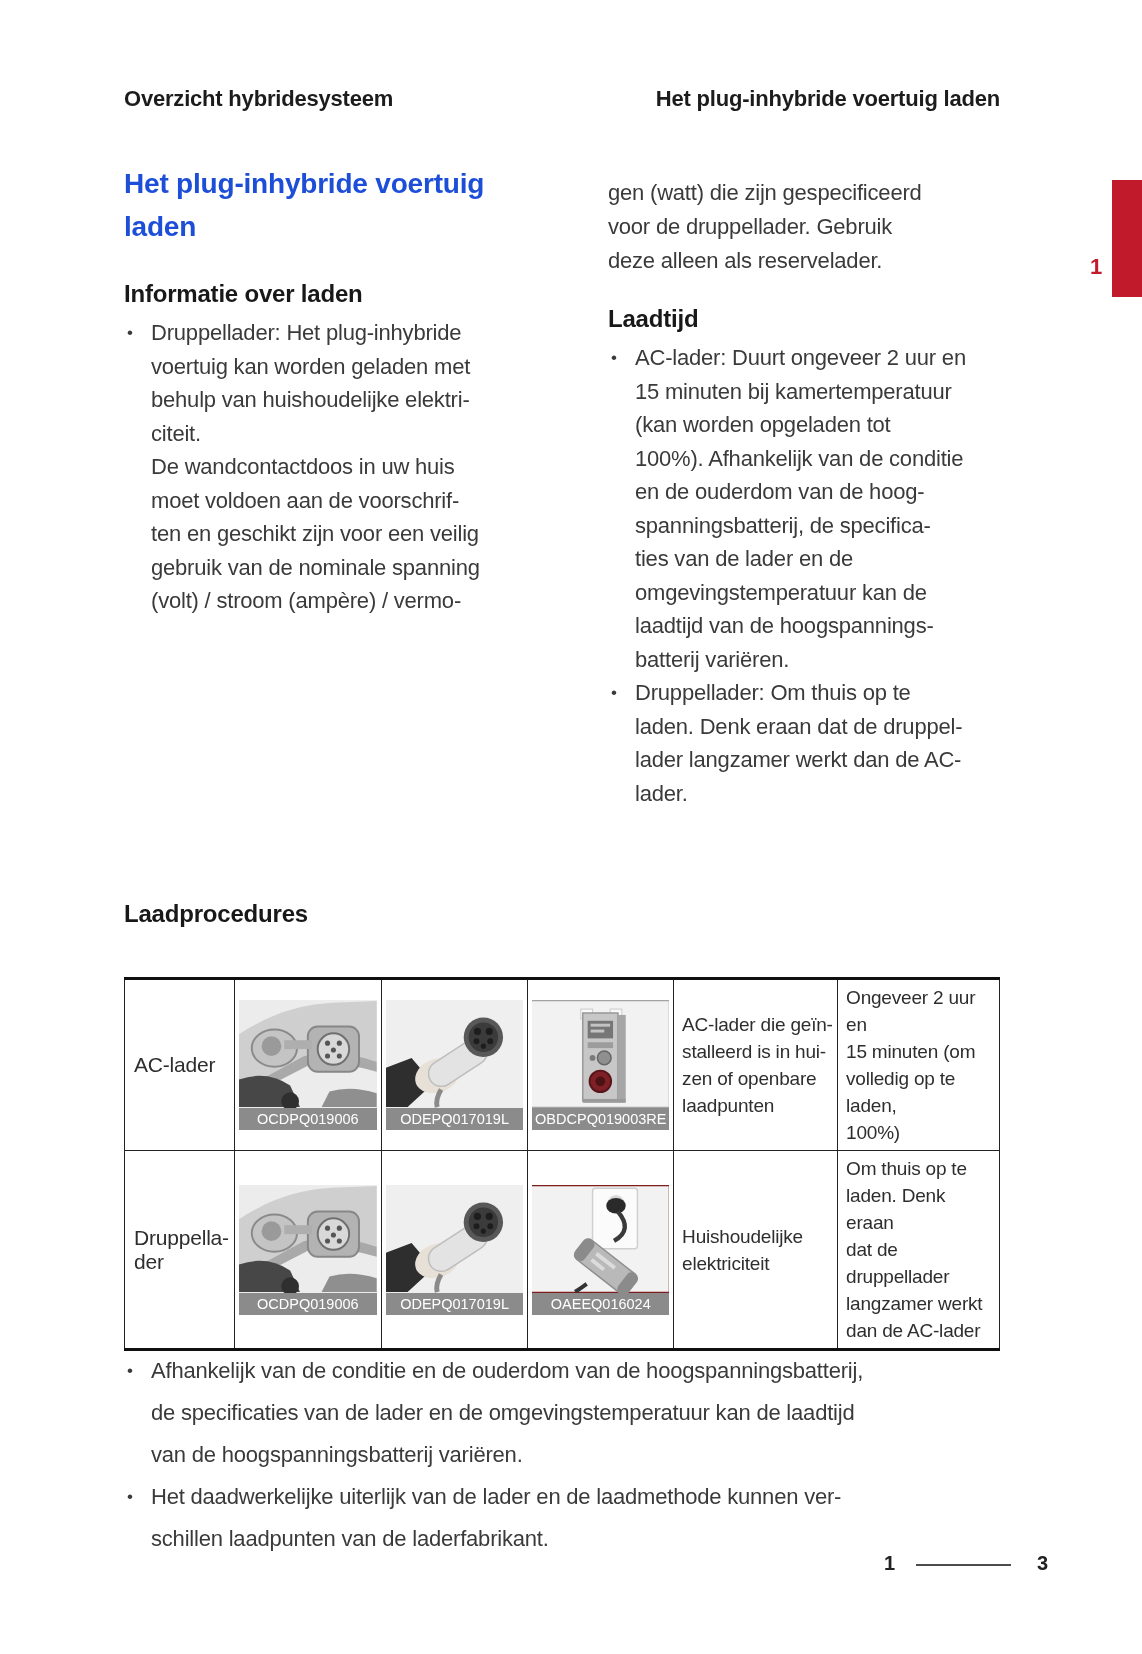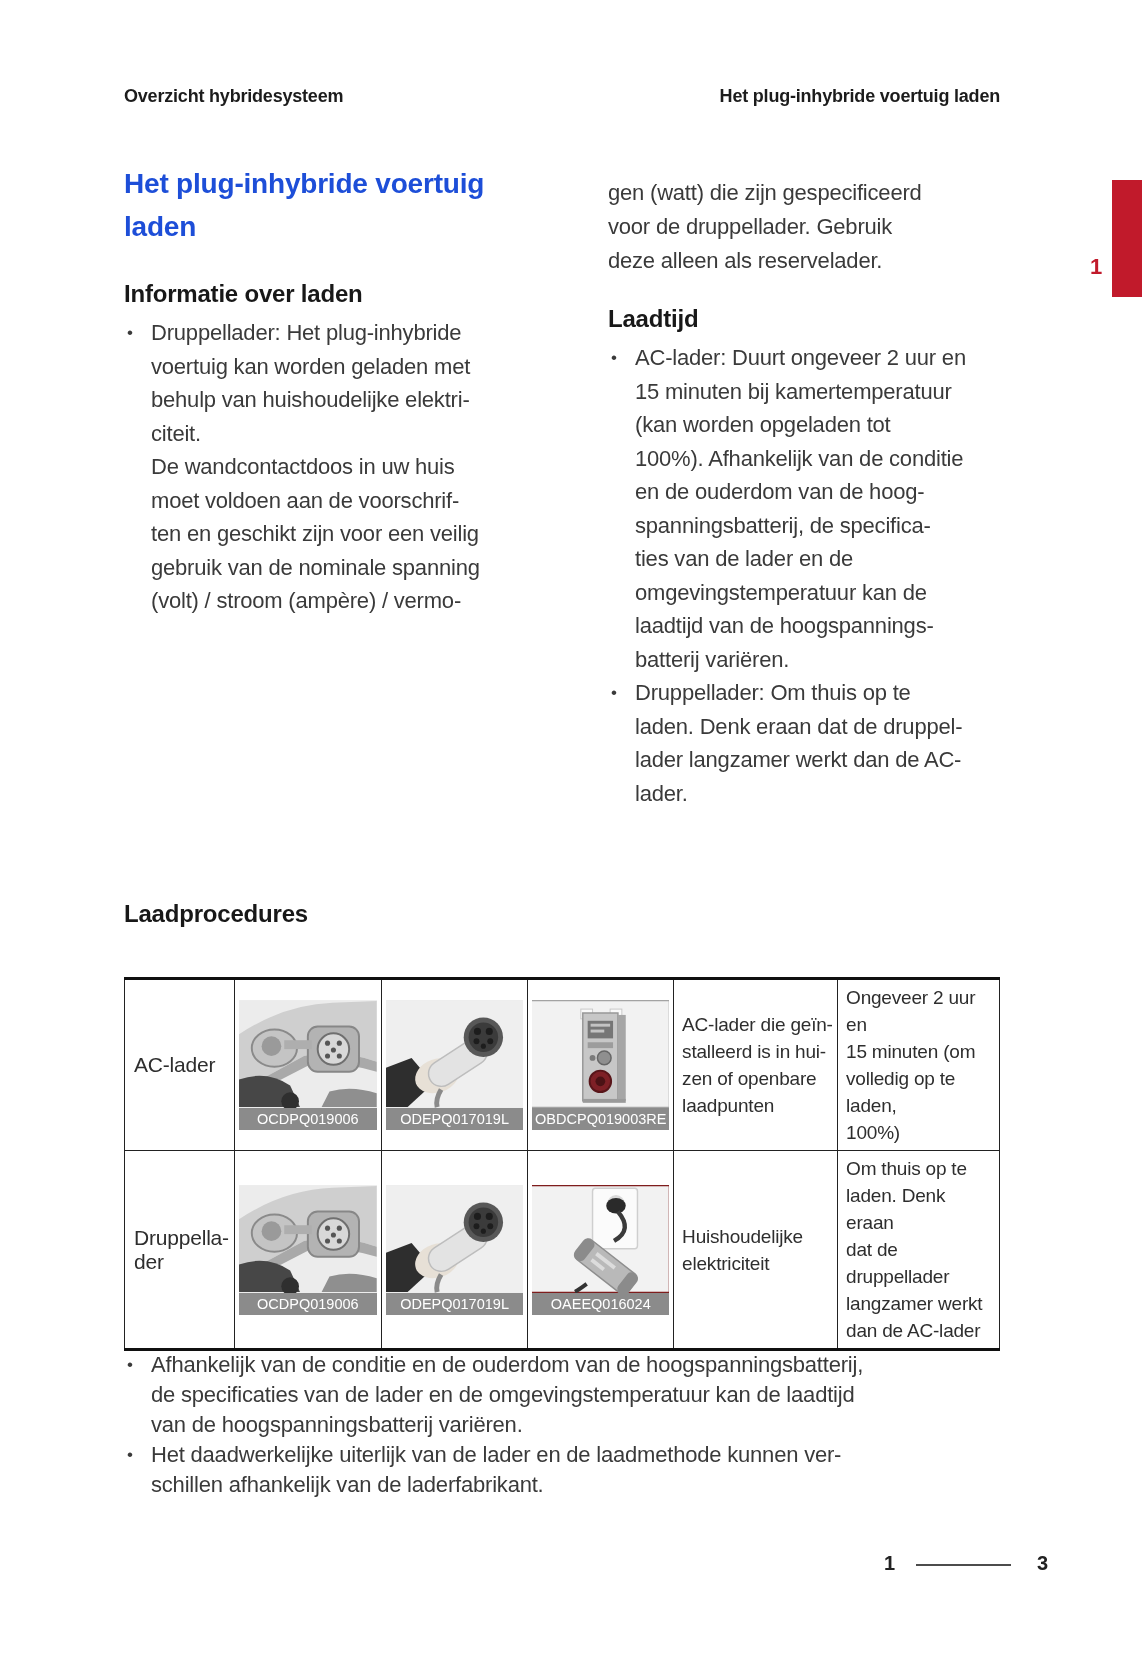--- a/index.html
+++ b/index.html
@@ -3,21 +3,21 @@
 <meta charset="utf-8">
 <style>
   html,body{margin:0;padding:0;background:#e8e8e8;}
   .page{
     position:relative;width:1142px;height:1654px;background:#ffffff;
     font-family:"Liberation Sans",sans-serif;color:#3a3a3a;overflow:hidden;
     margin:0 auto;letter-spacing:-0.2px;
   }
   .pre{white-space:pre-line;}
   
-  .runhead{position:absolute;top:86px;font-size:18px;font-weight:bold;color:#1c1c1c;}
+  .runhead{position:absolute;top:86px;font-size:22px;font-weight:bold;color:#1c1c1c;}
   .runhead.left{left:124px;}
   .runhead.right{right:142px;}
   
   .side-tab{position:absolute;right:0;top:180px;width:30px;height:117px;background:#c11a2b;}
   .side-tab-num{position:absolute;right:40px;top:254px;font-size:22px;font-weight:bold;color:#c11a2b;}
   
   .title{position:absolute;left:124px;top:162px;width:420px;font-size:28px;line-height:43px;
     font-weight:bold;color:#1d4ed8;}
   .col-intro{position:absolute;left:608px;top:176px;width:410px;font-size:22px;line-height:34px;}
   .h2{position:absolute;font-size:24px;font-weight:bold;color:#181818;}
@@ -40,21 +40,21 @@
   .laadtable tr.r1 td{height:138px;}
   .laadtable tr.r2 td{height:136px;}
   td.cat{font-size:21px;color:#2e2e2e;padding-left:9px;}
   td.txt{font-size:19px;line-height:27px;color:#2e2e2e;padding-left:8px;padding-right:4px;}
   .imgbox{position:relative;width:100%;height:130px;background:#ededed;overflow:hidden;}
   .imgbox svg{display:block;width:100%;height:108px;}
   .imgcap{position:absolute;left:0;right:0;bottom:0;height:22px;background:#8b8b8b;color:#ffffff;
     font-size:14.5px;line-height:22px;text-align:center;letter-spacing:0;}
   
   ul.notes{position:absolute;left:124px;top:1350px;width:910px;margin:0;padding:0;list-style:none;
-    font-size:22px;line-height:30px;}
+    font-size:22px;line-height:42px;}
   ul.notes li{position:relative;padding-left:27px;}
   ul.notes li::before{content:"\2022";position:absolute;left:3px;top:0;font-size:17px;color:#3a3a3a;}
   
   .foot-num{position:absolute;top:1552px;font-size:20px;font-weight:bold;color:#222;}
   .foot-num.ch{left:884px;}
   .foot-num.pg{left:1037px;}
   .foot-line{position:absolute;left:916px;top:1564px;width:95px;height:2px;background:#4c4c4c;}
 </style>
 </head>
 <body>
@@ -265,20 +265,20 @@
 dan de AC-lader</td>
     </tr>
   </tbody>
     </table>
 
   <ul class="notes">
     <li><span class="pre">Afhankelijk van de conditie en de ouderdom van de hoogspanningsbatterij,
 de specificaties van de lader en de omgevingstemperatuur kan de laadtijd
 van de hoogspanningsbatterij variëren.</span></li>
     <li><span class="pre">Het daadwerkelijke uiterlijk van de lader en de laadmethode kunnen ver-
-schillen afhankelijk van de laderfabrikant.</span></li>
+schillen laadpunten van de laderfabrikant.</span></li>
   </ul>
 
   <div class="foot-num ch">1</div>
   <div class="foot-line"></div>
   <div class="foot-num pg">3</div>
 
 </div>
 
 </body></html>

